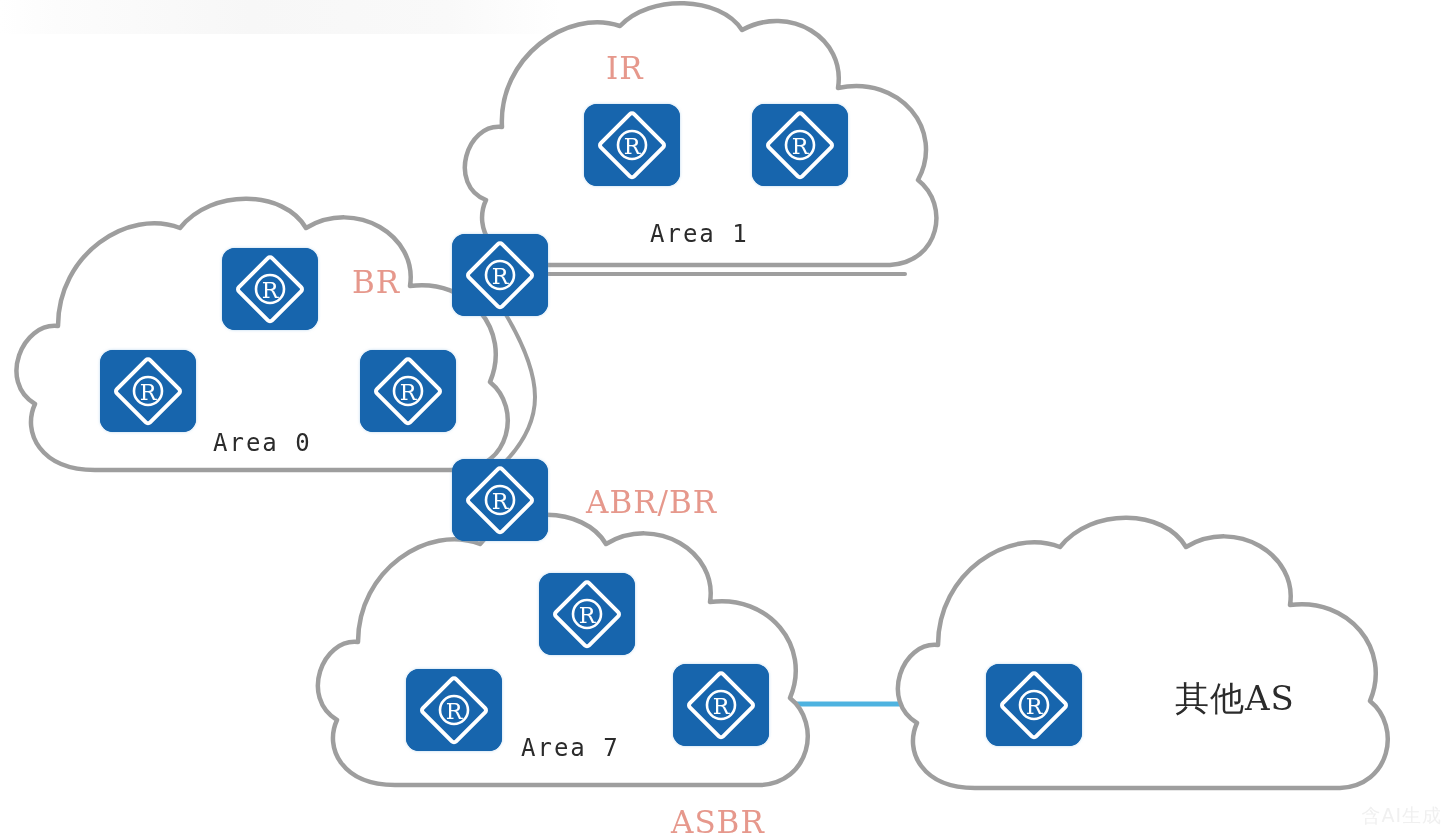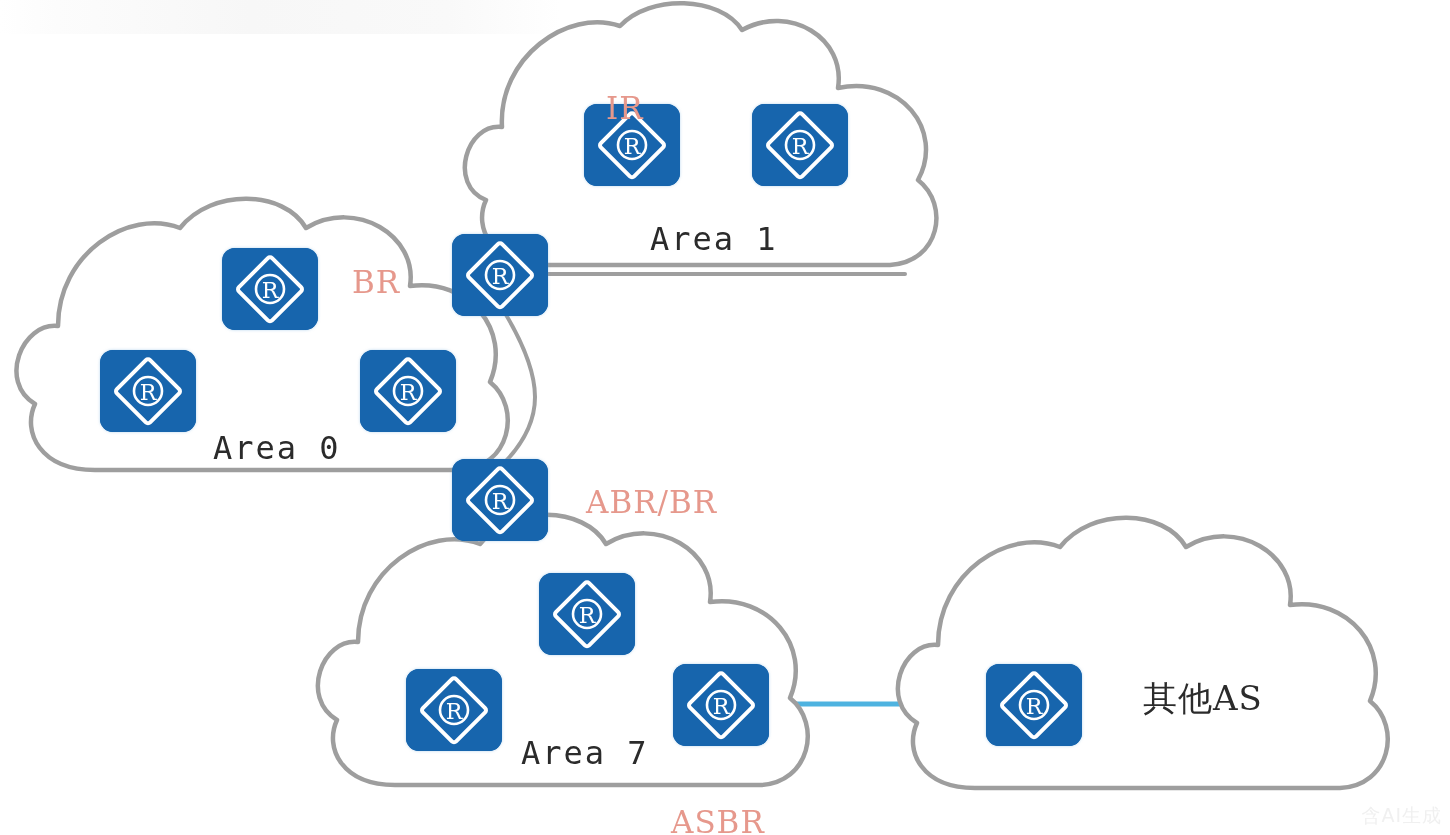--- a/index.html
+++ b/index.html
@@ -31,40 +31,41 @@
     left: 0;
     top: 0;
     width: 560px;
     height: 34px;
     background: linear-gradient(90deg, #ffffff 0%, #fcfcfc 10%, #f7f7f7 45%, #f9f9f9 80%, #ffffff 100%);
     pointer-events: none;
   }
   .cloud-label {
     position: absolute;
     font-family: "DejaVu Sans Mono", "Liberation Mono", monospace;
-    font-size: 32px;
+    font-size: 24px;
     letter-spacing: 2px;
     color: #2b2b2b;
     white-space: nowrap;
   }
   .role-label {
     position: absolute;
     font-family: "DejaVu Serif", "Liberation Serif", serif;
     font-size: 31px;
     color: #e6988c;
     white-space: nowrap;
     letter-spacing: 1px;
   }
   .as-label {
     position: absolute;
     font-family: "DejaVu Serif", "Liberation Serif", serif;
     font-size: 34px;
     color: #2b2b2b;
     white-space: nowrap;
     letter-spacing: 1px;
+    margin-left: 32px;
   }
   .router {
     position: absolute;
     width: 96px;
     height: 82px;
     border-radius: 13px;
     background: #1765ad;
     box-shadow: 0 0 3px rgba(120,175,220,0.55);
   }
   .router svg {
@@ -234,21 +235,21 @@
 
   <div class="router" style="left:986px; top:664px;">
     <svg viewBox="0 0 96 82">
       <rect x="0" y="0" width="96" height="82" rx="13" ry="13" fill="#1765ad"></rect>
       <rect x="48" y="8" width="47" height="47" rx="3" ry="3" transform="rotate(45 48 8)" fill="none" stroke="#ffffff" stroke-width="4"></rect>
       <circle cx="48" cy="41" r="14" fill="none" stroke="#ffffff" stroke-width="2.6"></circle>
       <text x="48" y="50" text-anchor="middle" fill="#ffffff" font-family="'DejaVu Serif', serif" font-size="22" font-weight="400">R</text>
     </svg>
   </div>
 
-  <div class="role-label" style="left:606px; top:50px;margin-top:40px;">IR</div>
+  <div class="role-label" style="left:606px; top:50px;">IR</div>
 
   <div class="role-label" style="left:352px; top:264px;">BR</div>
 
   <div class="role-label" style="left:586px; top:484px;">ABR/BR</div>
 
   <div class="role-label" style="left:671px; top:804px;">ASBR</div>
 
   <div class="cloud-label" style="left:650px; top:220px;">Area 1</div>
 
   <div class="cloud-label" style="left:213px; top:429px;">Area 0</div>

